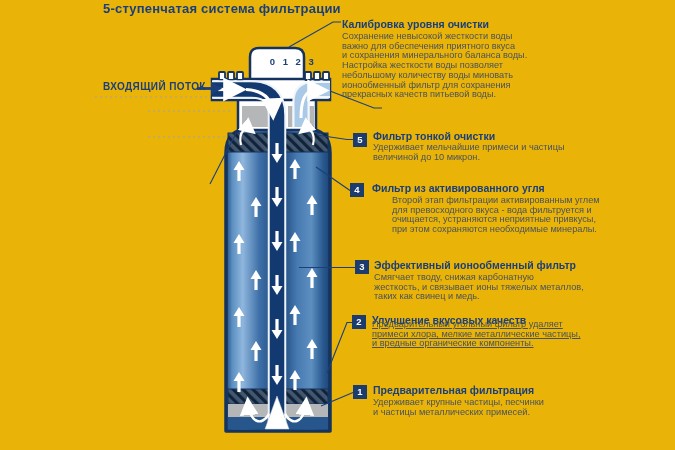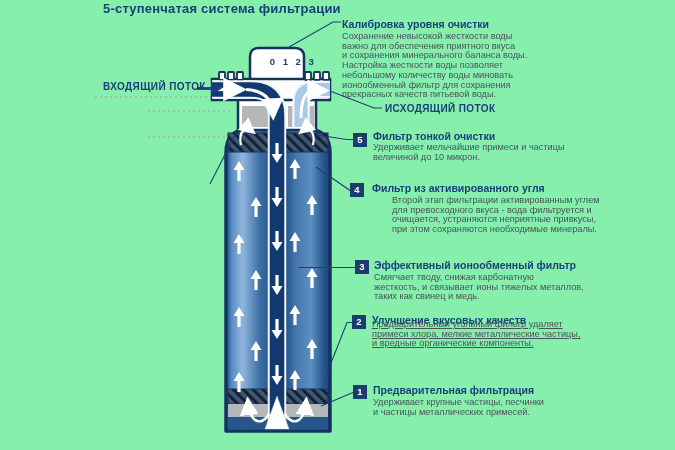--- a/index.html
+++ b/index.html
@@ -1,17 +1,17 @@
 <!DOCTYPE html>
 <html><head>
 <meta charset="utf-8">
 <style>
   html,body{margin:0;padding:0;background:#ffffff;}
   .stage{
-    position:relative;width:675px;height:450px;background:#86efac;overflow:hidden;
+    position:relative;width:675px;height:450px;background:#eab308;overflow:hidden;
     font-family:"Liberation Sans", sans-serif;color:#1a3a6b;
   }
   .abs{position:absolute;}
   .title{font-size:13px;font-weight:bold;color:#1a3f7a;letter-spacing:.2px;}
   .flowlabel{font-size:10px;font-weight:bold;color:#1a3f7a;letter-spacing:.4px;white-space:nowrap;text-align:center;}
   .sidelabel{font-size:10.2px;font-weight:bold;color:#1a3f7a;line-height:10.6px;white-space:pre-line;}
   .dial{font-size:9.5px;font-weight:bold;color:#1a3f7a;letter-spacing:2.5px;text-align:center;}
   .note-h{font-size:10.5px;font-weight:bold;color:#1a3f7a;white-space:nowrap;}
   .note-b{font-size:9.2px;color:#47525d;line-height:9.7px;white-space:pre-line;}
   .badge{
@@ -149,21 +149,20 @@
     </g>
   </svg>
 
   <div class="abs title" style="left:103px;top:1px;">5-ступенчатая система фильтрации</div>
 
   <div class="abs flowlabel" style="left:103px;top:81px;">ВХОДЯЩИЙ ПОТОК</div>
 
   <div class="abs dial" style="left:248px;top:56px;width:58px;padding-left:16px;">0 1 2 3</div>
 
 
-  <div class="abs flowlabel" style="left:385px;top:103px;">ИСХОДЯЩИЙ ПОТОК</div>
 
   <div>
     <div class="abs note-h" style="left:342px;top:18px;">Калибровка уровня очистки</div>
     <div class="abs note-b" style="left:342px;top:32px;width:270px;">Сохранение невысокой жесткости воды
 важно для обеспечения приятного вкуса
 и сохранения минерального баланса воды.
 Настройка жесткости воды позволяет
 небольшому количеству воды миновать
 ионообменный фильтр для сохранения
 прекрасных качеств питьевой воды.</div>

